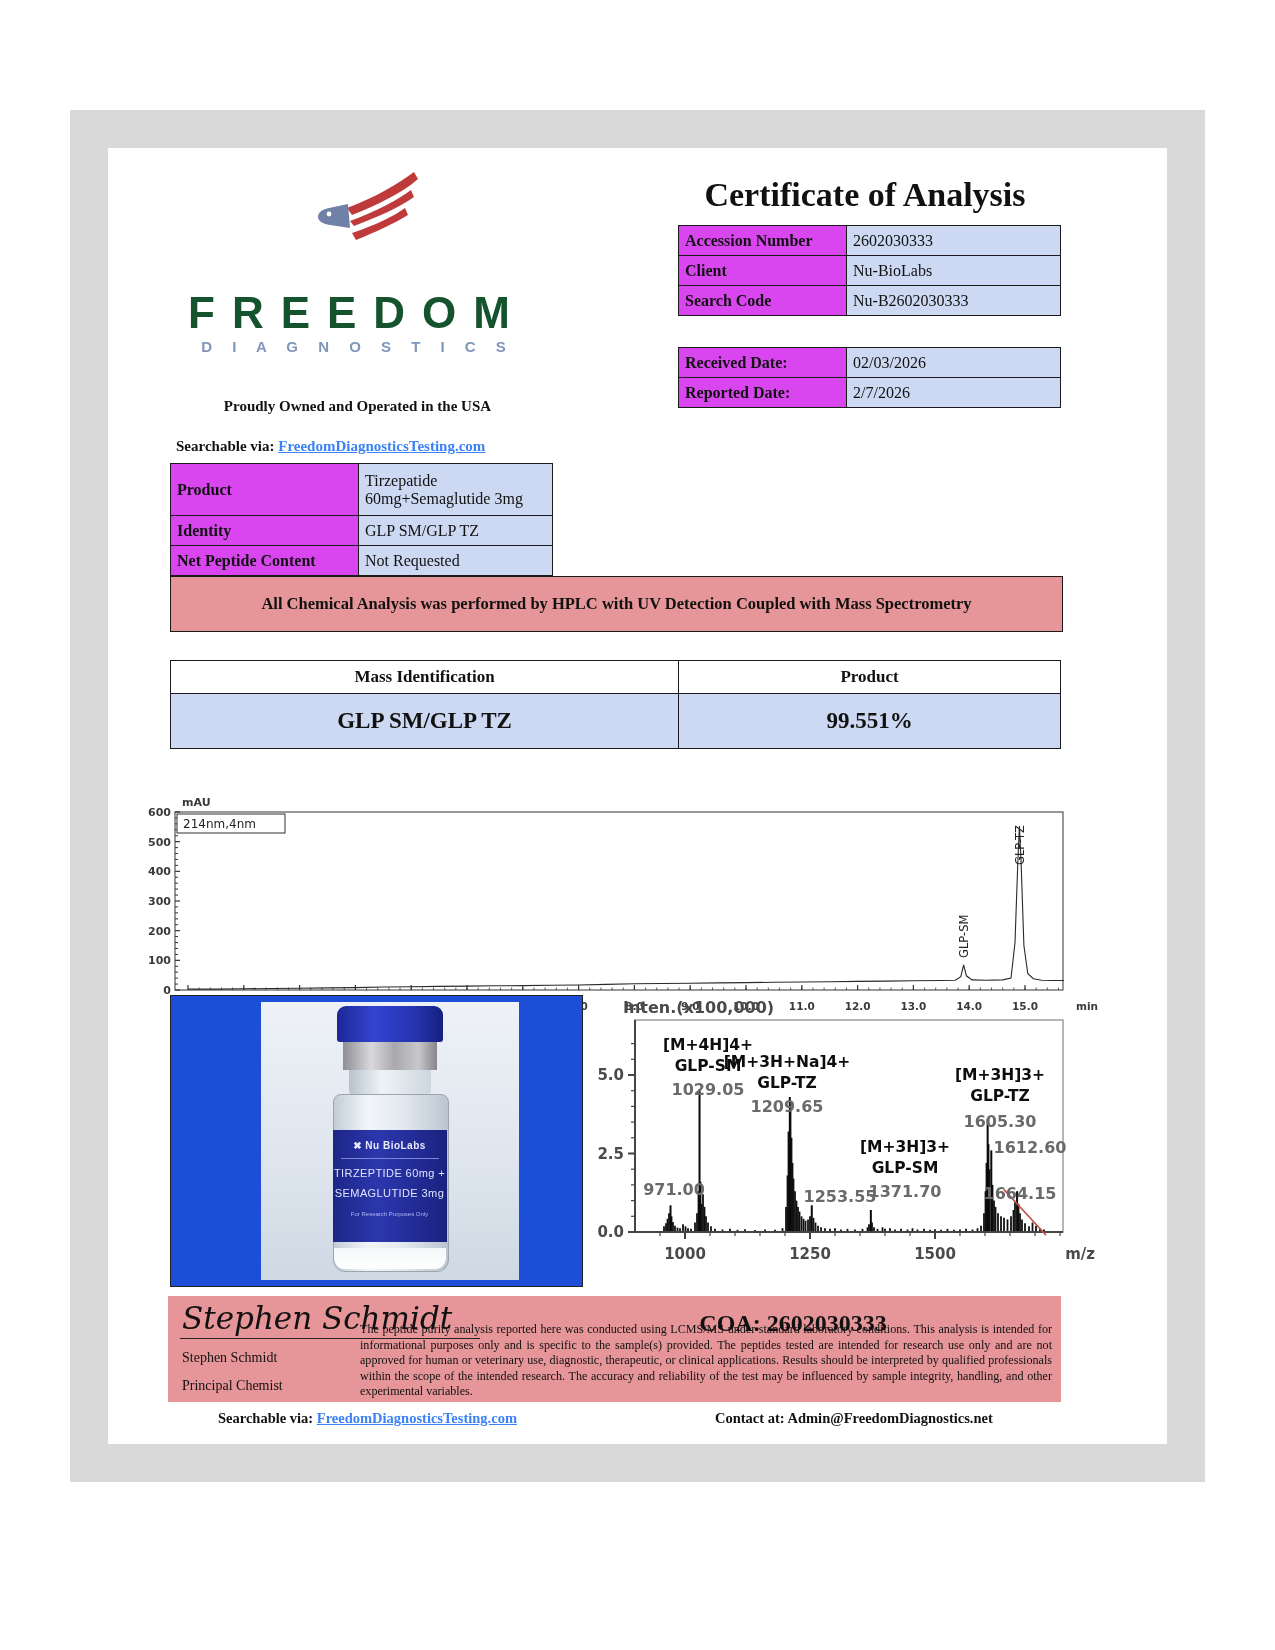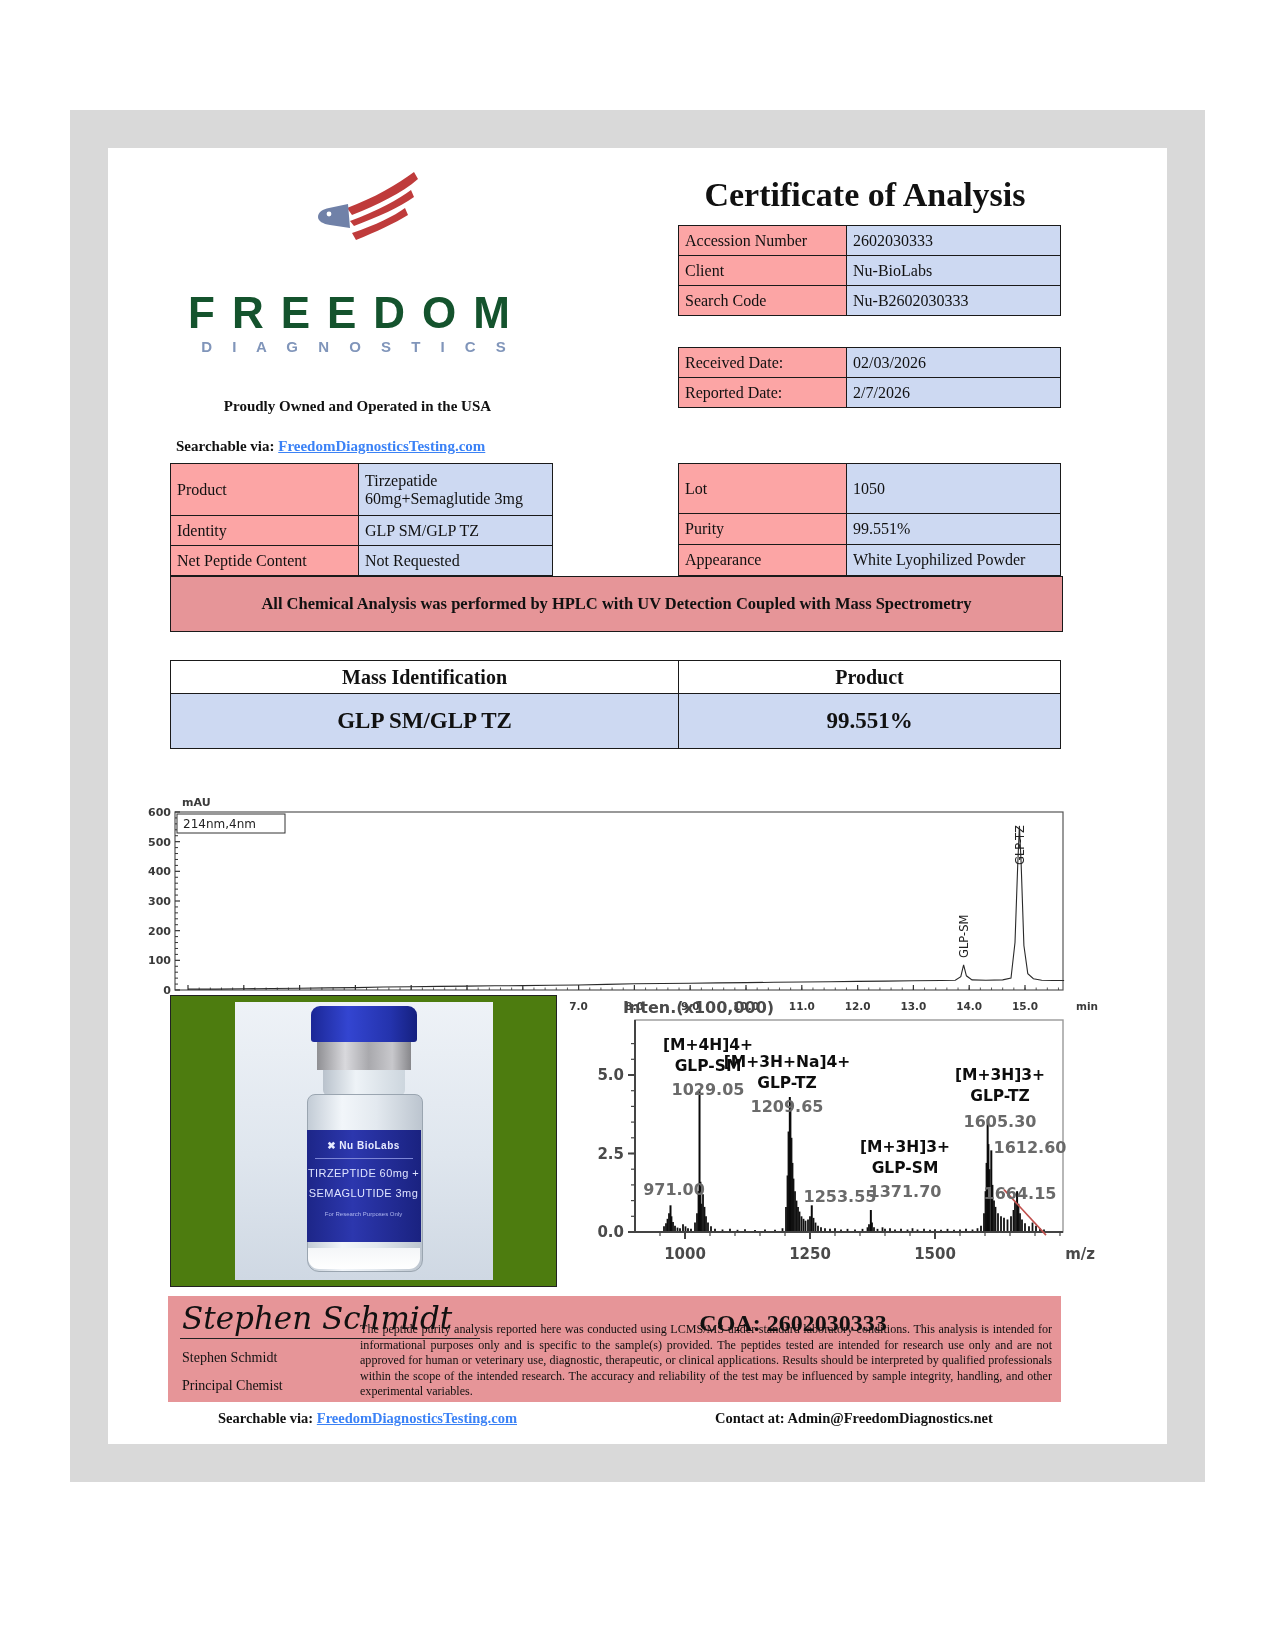--- a/index.html
+++ b/index.html
@@ -10,31 +10,31 @@
   #logo-word{font-family:"Liberation Sans",sans-serif;font-weight:bold;font-size:44px;letter-spacing:17px;color:#14532d;text-align:center;white-space:nowrap;}
   #logo-sub{font-family:"Liberation Sans",sans-serif;font-weight:bold;font-size:15px;letter-spacing:8px;color:#8095ba;text-align:center;white-space:nowrap;}
   #tagline{font-weight:bold;font-size:15px;text-align:center;}
   .search-line{font-size:15px;font-weight:bold;white-space:nowrap;}
   .link{color:#3b82f6;text-decoration:underline;font-weight:bold;}
   
   #doc-title{font-size:34px;font-weight:bold;text-align:center;white-space:nowrap;}
   
   table.tbl{border-collapse:collapse;table-layout:fixed;}
   table.tbl td{border:1.6px solid #1a1a1a;padding:1px 6px;font-size:16px;vertical-align:middle;overflow:hidden;}
-  td.lbl{background:#fca5a5;font-weight:normal;}
+  td.lbl{background:#d946ef;font-weight:bold;}
   td.val{background:#cdd9f2;}
   
   #banner{background:#e69598;border:1.6px solid #1a1a1a;display:flex;align-items:center;justify-content:center;font-weight:bold;font-size:16.5px;text-align:center;}
   
   #mass-table{border-collapse:collapse;table-layout:fixed;}
   #mass-table td{border:1.6px solid #1a1a1a;text-align:center;vertical-align:middle;}
-  #mass-table .hdr{font-weight:bold;font-size:20px;background:#fff;height:30px;}
+  #mass-table .hdr{font-weight:bold;font-size:17px;background:#fff;height:30px;}
   #mass-table .big{font-weight:bold;font-size:23px;background:#cdd9f2;height:52px;}
   
-  #vial-box{border:1.6px solid #222;background:#4d7c0f;display:flex;align-items:center;justify-content:center;}
+  #vial-box{border:1.6px solid #222;background:#1d4ed8;display:flex;align-items:center;justify-content:center;padding-left:26px;}
   #vial-photo{width:258px;height:278px;background:linear-gradient(180deg,#eef2f7 0%,#dfe6ee 55%,#cfd8e3 100%);display:flex;align-items:flex-start;justify-content:center;}
   #vial{position:relative;width:150px;height:276px;}
   .vcap{position:absolute;left:22px;top:4px;width:106px;height:36px;background:linear-gradient(90deg,#1b2796,#3345d1 35%,#2433ad 75%,#15207f);border-radius:9px 9px 3px 3px;}
   .vcrimp{position:absolute;left:28px;top:40px;width:94px;height:28px;background:linear-gradient(90deg,#8f8f93,#d9d9dd 30%,#a9a9ad 55%,#c8c8cc 80%,#87878b);}
   .vneck{position:absolute;left:34px;top:68px;width:82px;height:26px;background:linear-gradient(90deg,#b9c2cc,#eef3f7 40%,#cdd6de);border-radius:0 0 6px 6px;}
   .vbody{position:absolute;left:18px;top:92px;width:114px;height:176px;background:linear-gradient(90deg,#c3ccd6,#f2f6fa 30%,#e3e9ef 60%,#bcc5cf);border:1px solid #9aa5b0;border-radius:8px 8px 12px 12px;}
   .vlabel{position:absolute;left:18px;top:128px;width:114px;height:112px;background:linear-gradient(90deg,#1d2688,#2c37ae 40%,#1a2280);color:#e8ebff;font-family:"Liberation Sans",sans-serif;text-align:center;}
   .vbrand{font-size:10px;font-weight:bold;margin-top:10px;letter-spacing:.5px;}
   .vrule{height:1px;background:#7d86d6;margin:7px 8px 6px 8px;}
   .vline{font-size:11px;letter-spacing:.4px;margin-top:8px;color:#dfe4ff;}
@@ -128,40 +128,20 @@
           <td class="lbl">Identity</td>
           <td class="val">GLP SM/GLP TZ</td>
         </tr>
     <tr style="height:30px;">
           <td class="lbl">Net Peptide Content</td>
           <td class="val">Not Requested</td>
         </tr>
   </tbody>
     </table>
 
-  <table class="tbl abs" style="left:678px;top:463px;width:383px;">
-    <colgroup>
-        <col style="width:168px">
-        <col>
-      </colgroup>
-    <tbody>
-        <tr style="height:50px;">
-          <td class="lbl">Lot</td>
-          <td class="val">1050</td>
-        </tr>
-    <tr style="height:31px;">
-          <td class="lbl">Purity</td>
-          <td class="val">99.551%</td>
-        </tr>
-    <tr style="height:31px;">
-          <td class="lbl">Appearance</td>
-          <td class="val">White Lyophilized Powder</td>
-        </tr>
-  </tbody>
-    </table>
 
   <div class="abs" id="banner" style="left:170px;top:576px;width:891px;height:54px;">All Chemical Analysis was performed by HPLC with UV Detection Coupled with Mass Spectrometry</div>
 
   <table class="abs" id="mass-table" style="left:170px;top:660px;width:891px;">
     <colgroup>
         <col style="width:508px">
         <col>
       </colgroup>
     <tbody>
         <tr>

